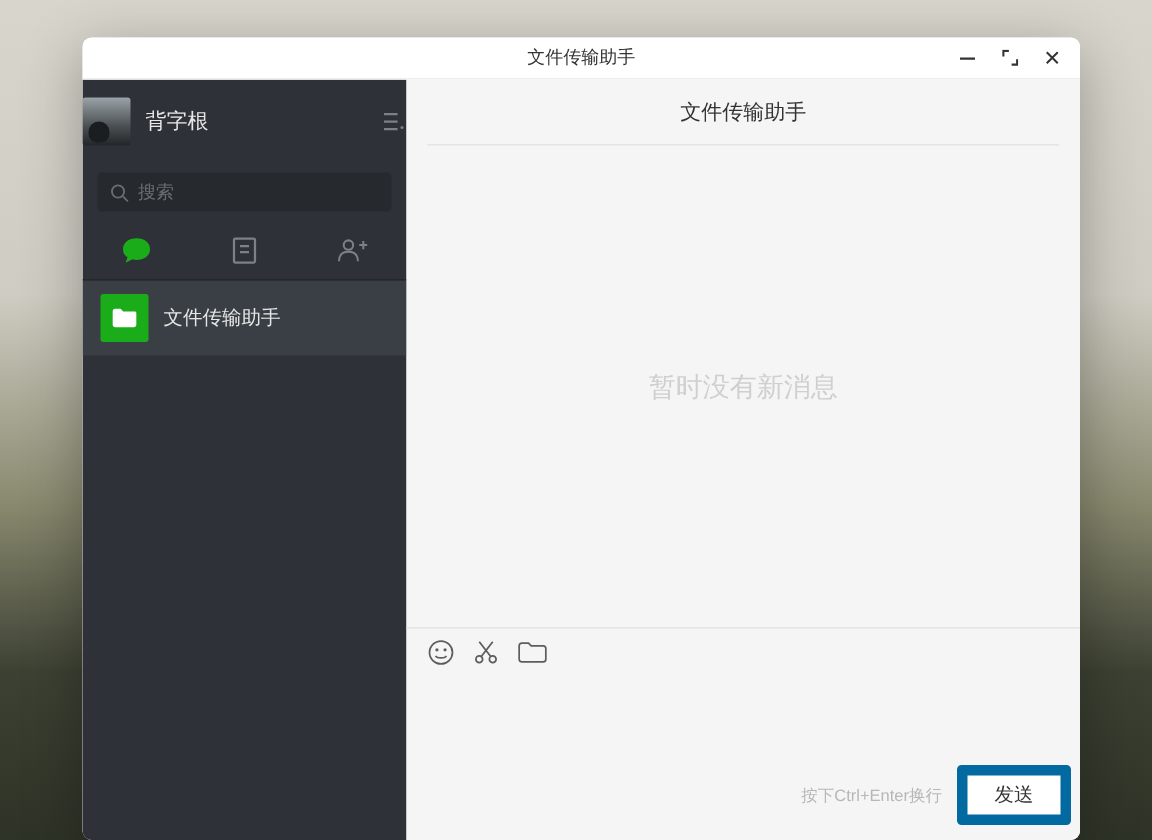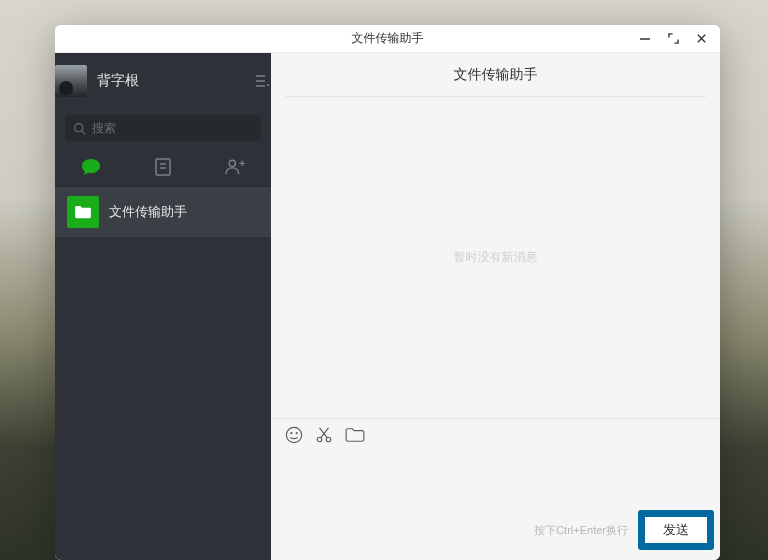--- a/index.html
+++ b/index.html
@@ -105,21 +105,21 @@
   }
   .chat-header {
     height: 44px;
     display:flex; align-items:center; justify-content:center;
     color:#333; font-size:14px;
     border-bottom: 1px solid #e4e4e4;
     margin: 0 14px;
   }
   .chat-body {
     flex:1; display:flex; align-items:center; justify-content:center;
-    color:#cfcfcf; font-size:12px;
+    color:#cfcfcf; font-size:18px;
   }
   .chat-toolbar {
     height: 32px;
     display:flex; align-items:center; gap:12px;
     padding: 0 14px;
     border-top: 1px solid #e4e4e4;
     color:#5d5d5d;
   }
   .tool-btn { cursor:pointer; color:#5d5d5d; display:flex; }
   .chat-input-area {

